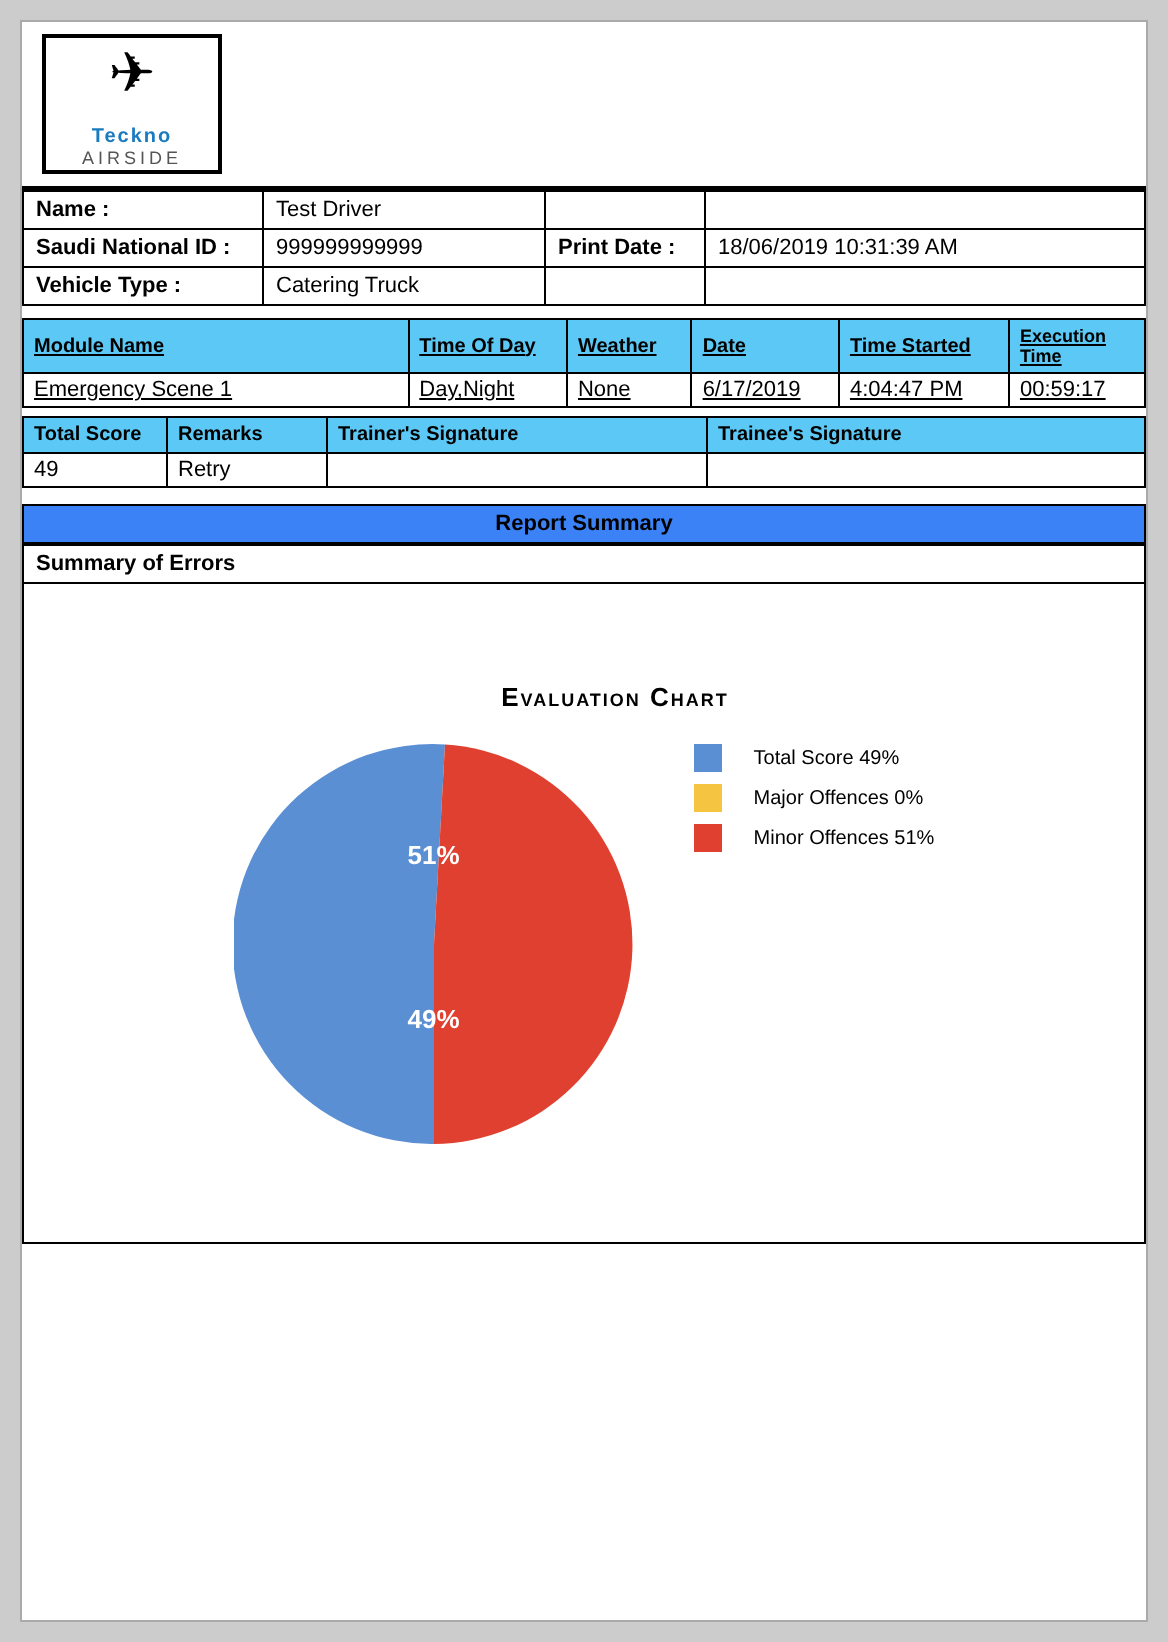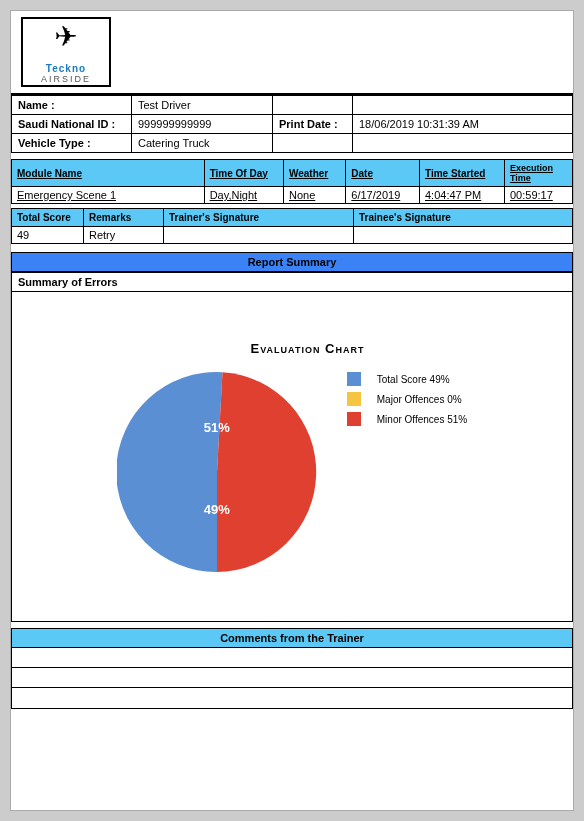--- a/index.html
+++ b/index.html
@@ -291,22 +291,14 @@
           <span>Major Offences 0%</span>
         </div>
         <div class="legend-item">
           <div class="legend-color" style="background:#e04030;"></div>
           <span>Minor Offences 51%</span>
         </div>
       </div>
     </div>
   </div>
 
-  <div style="margin-top:6px;">
-    <div class="comments-bar">Comments from the Trainer</div>
-    <div class="comment-lines">
-      <div class="comment-line"></div>
-      <div class="comment-line"></div>
-      <div class="comment-line"></div>
-    </div>
-  </div>
 
 </div>
 
 </body></html>

